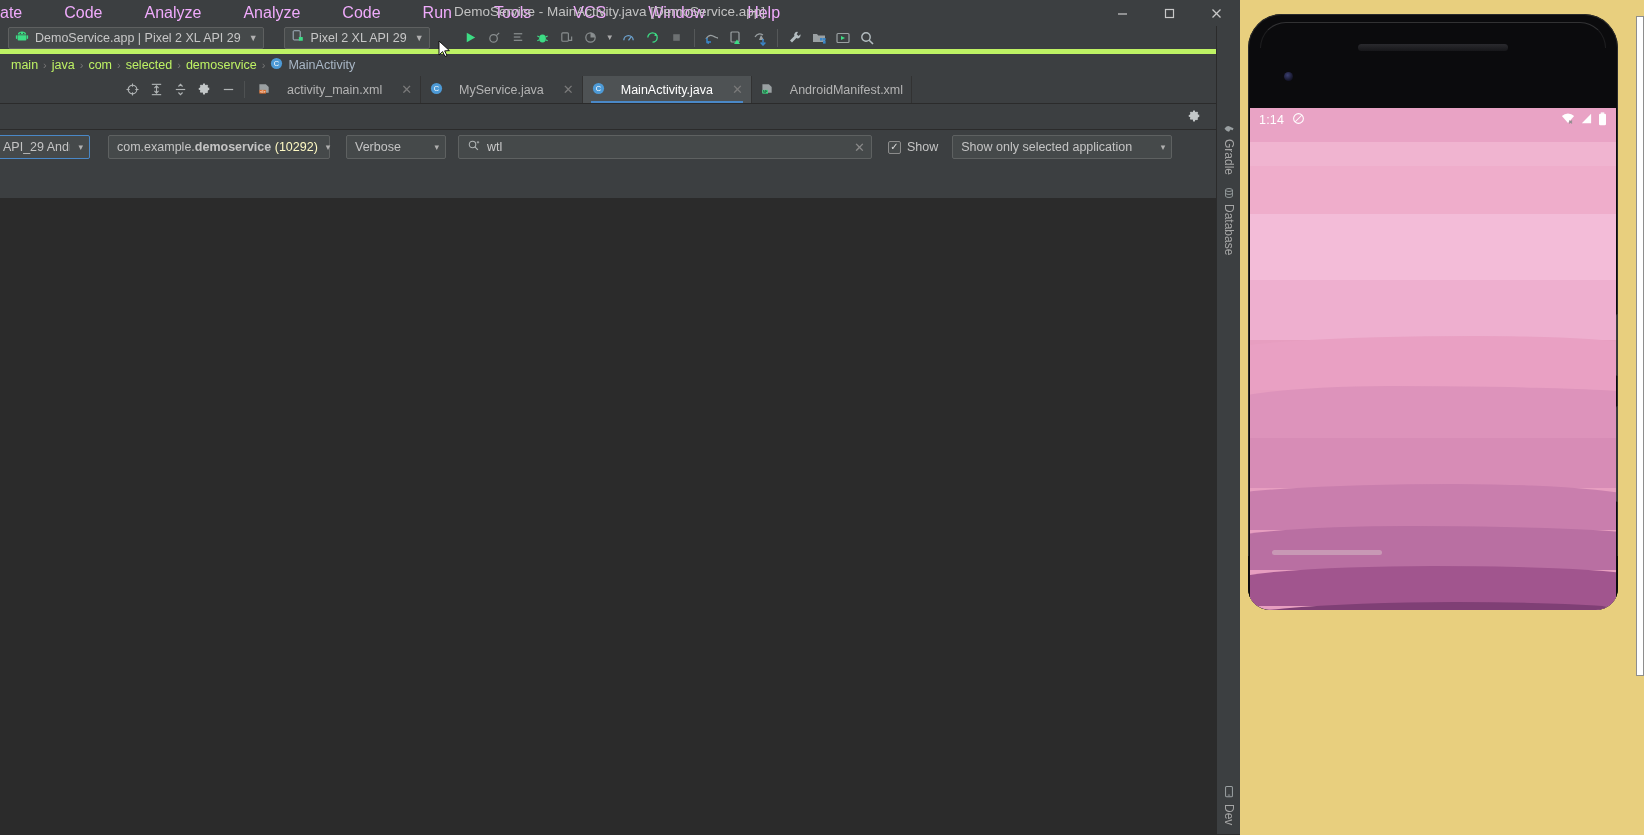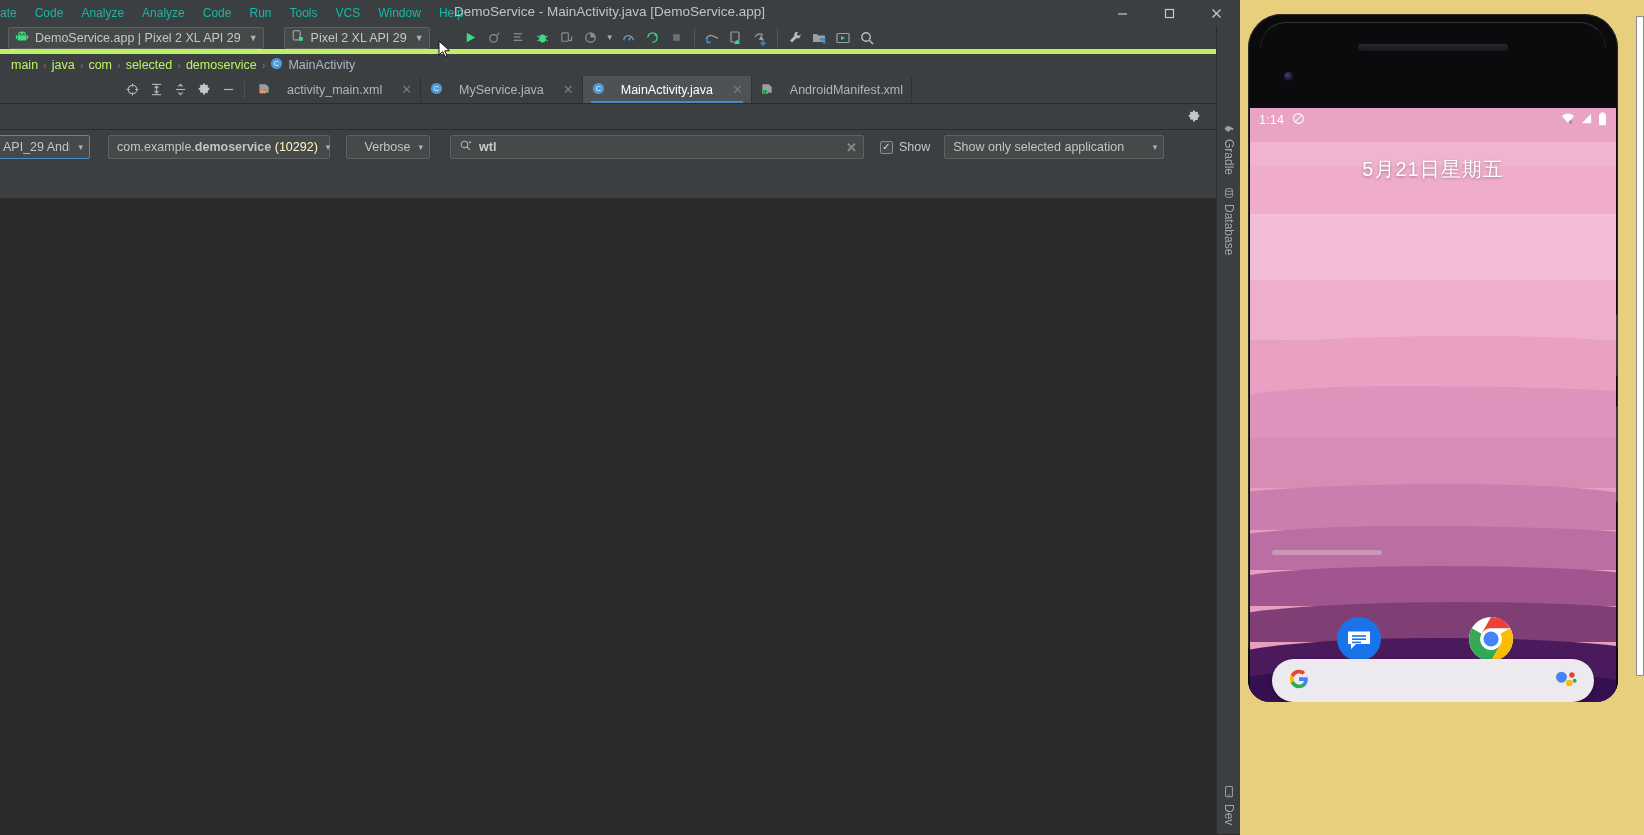--- a/index.html
+++ b/index.html
@@ -21,21 +21,21 @@
   }
 
   
   .titlebar {
     position: relative; height: 26px;
     background: #3c3f41;
     display: flex; align-items: center;
   }
   .menu { display: flex; align-items: center; gap: 0; padding-left: 0; }
   .menu-item {
-    padding: 3px 9px; font-size: 12px; color: #14b8a6; white-space: nowrap;
+    padding: 3px 21px; font-size: 16px; color: #f0abfc; white-space: nowrap;
   }
   .menu-item:first-child { padding-left: 0; }
   .win-title {
     position: absolute; left: 454px; top: 4px;
     font-size: 13.5px; color: #c2c2c2; white-space: nowrap;
   }
   .win-ctrls {
     position: absolute; right: 0; top: 0; height: 26px;
     display: flex; align-items: center;
   }
@@ -144,21 +144,21 @@
   
   .ide-bottom { position:absolute; left:0; right:0; bottom:0; height:1px; background:#2b2b2b; }
 
   
   .phone-wrap {
     position: absolute; left: 1240px; top: 0; width: 404px; height: 835px;
     background: #e8cf7e;
   }
   .phone {
     position: absolute; left: 8px; top: 14px;
-    width: 370px; height: 688px;
+    width: 370px; height: 596px;
     background: #0b0b0d;
     border-radius: 34px 34px 22px 22px;
     box-shadow: 0 0 0 1px #2a2a2a inset;
     overflow: hidden;
   }
   .phone-sheen {
     position:absolute; left:12px; top:8px; right:12px; height:26px;
     border-radius: 26px 26px 0 0;
     border-top:1px solid rgba(255,255,255,.16);
     border-left:1px solid rgba(255,255,255,.08);
@@ -532,25 +532,25 @@
         <span style="overflow:hidden;">API_29 Andr</span>
         <span class="caret">▾</span>
       </div>
       <div class="dd" style="width:222px;margin-left:10px;">
         <span>
           <span>com.example.</span><b>demoservice</b>
           <span style="color:#fef9c3;">(10292)</span>
         </span>
         <span class="caret">▾</span>
       </div>
-      <div class="dd" style="width:84px;margin-left:8px;justify-content:flex-end;">
+      <div class="dd" style="width:100px;margin-left:8px;">
         <span>Verbose</span>
         <span class="caret">▾</span>
       </div>
-      <div class="searchbox" style="margin-left:12px;max-width:414px;font-weight:bold;">
+      <div class="searchbox" style="margin-left:4px;max-width:414px;">
         <span>
           <svg width="13" height="13" viewBox="0 0 16 16">
               <circle cx="6.8" cy="6.8" r="4" fill="none" stroke="#b0b4b5" stroke-width="1.3"></circle>
               <line x1="9.8" y1="9.8" x2="13.4" y2="13.4" stroke="#b0b4b5" stroke-width="1.4"></line>
               <path d="M12 4 L15 4 M13.5 2.5 L13.5 5.5" stroke="#b0b4b5" stroke-width="1"></path>
             </svg>
         </span>
         <span class="sval">wtl</span>
         <span class="sclear">✕</span>
       </div>
@@ -659,21 +659,20 @@
             </span>
             <span>
               <svg width="9" height="14" viewBox="0 0 10 16">
                   <rect x="3" y="0.5" width="4" height="1.6" fill="#ffffff"></rect>
                   <rect x="1" y="2" width="8" height="13" rx="1.4" fill="#ffffff"></rect>
                 </svg>
             </span>
           </div>
         </div>
 
-        <div class="datetext">5月21日星期五</div>
 
         <div class="appicon" style="left:86px;top:508px;">
           <svg width="46" height="46" viewBox="0 0 46 46">
             <circle cx="23" cy="23" r="22" fill="#1a73e8"></circle>
             <path d="M12 15.5 h22 v12.5 h-14 l-5 5 v-5 h-3 z" fill="#ffffff"></path>
             <g stroke="#1a73e8" stroke-width="1.6">
               <line x1="16" y1="20" x2="30" y2="20"></line>
               <line x1="16" y1="23.2" x2="30" y2="23.2"></line>
               <line x1="16" y1="26.4" x2="25" y2="26.4"></line>
             </g>

